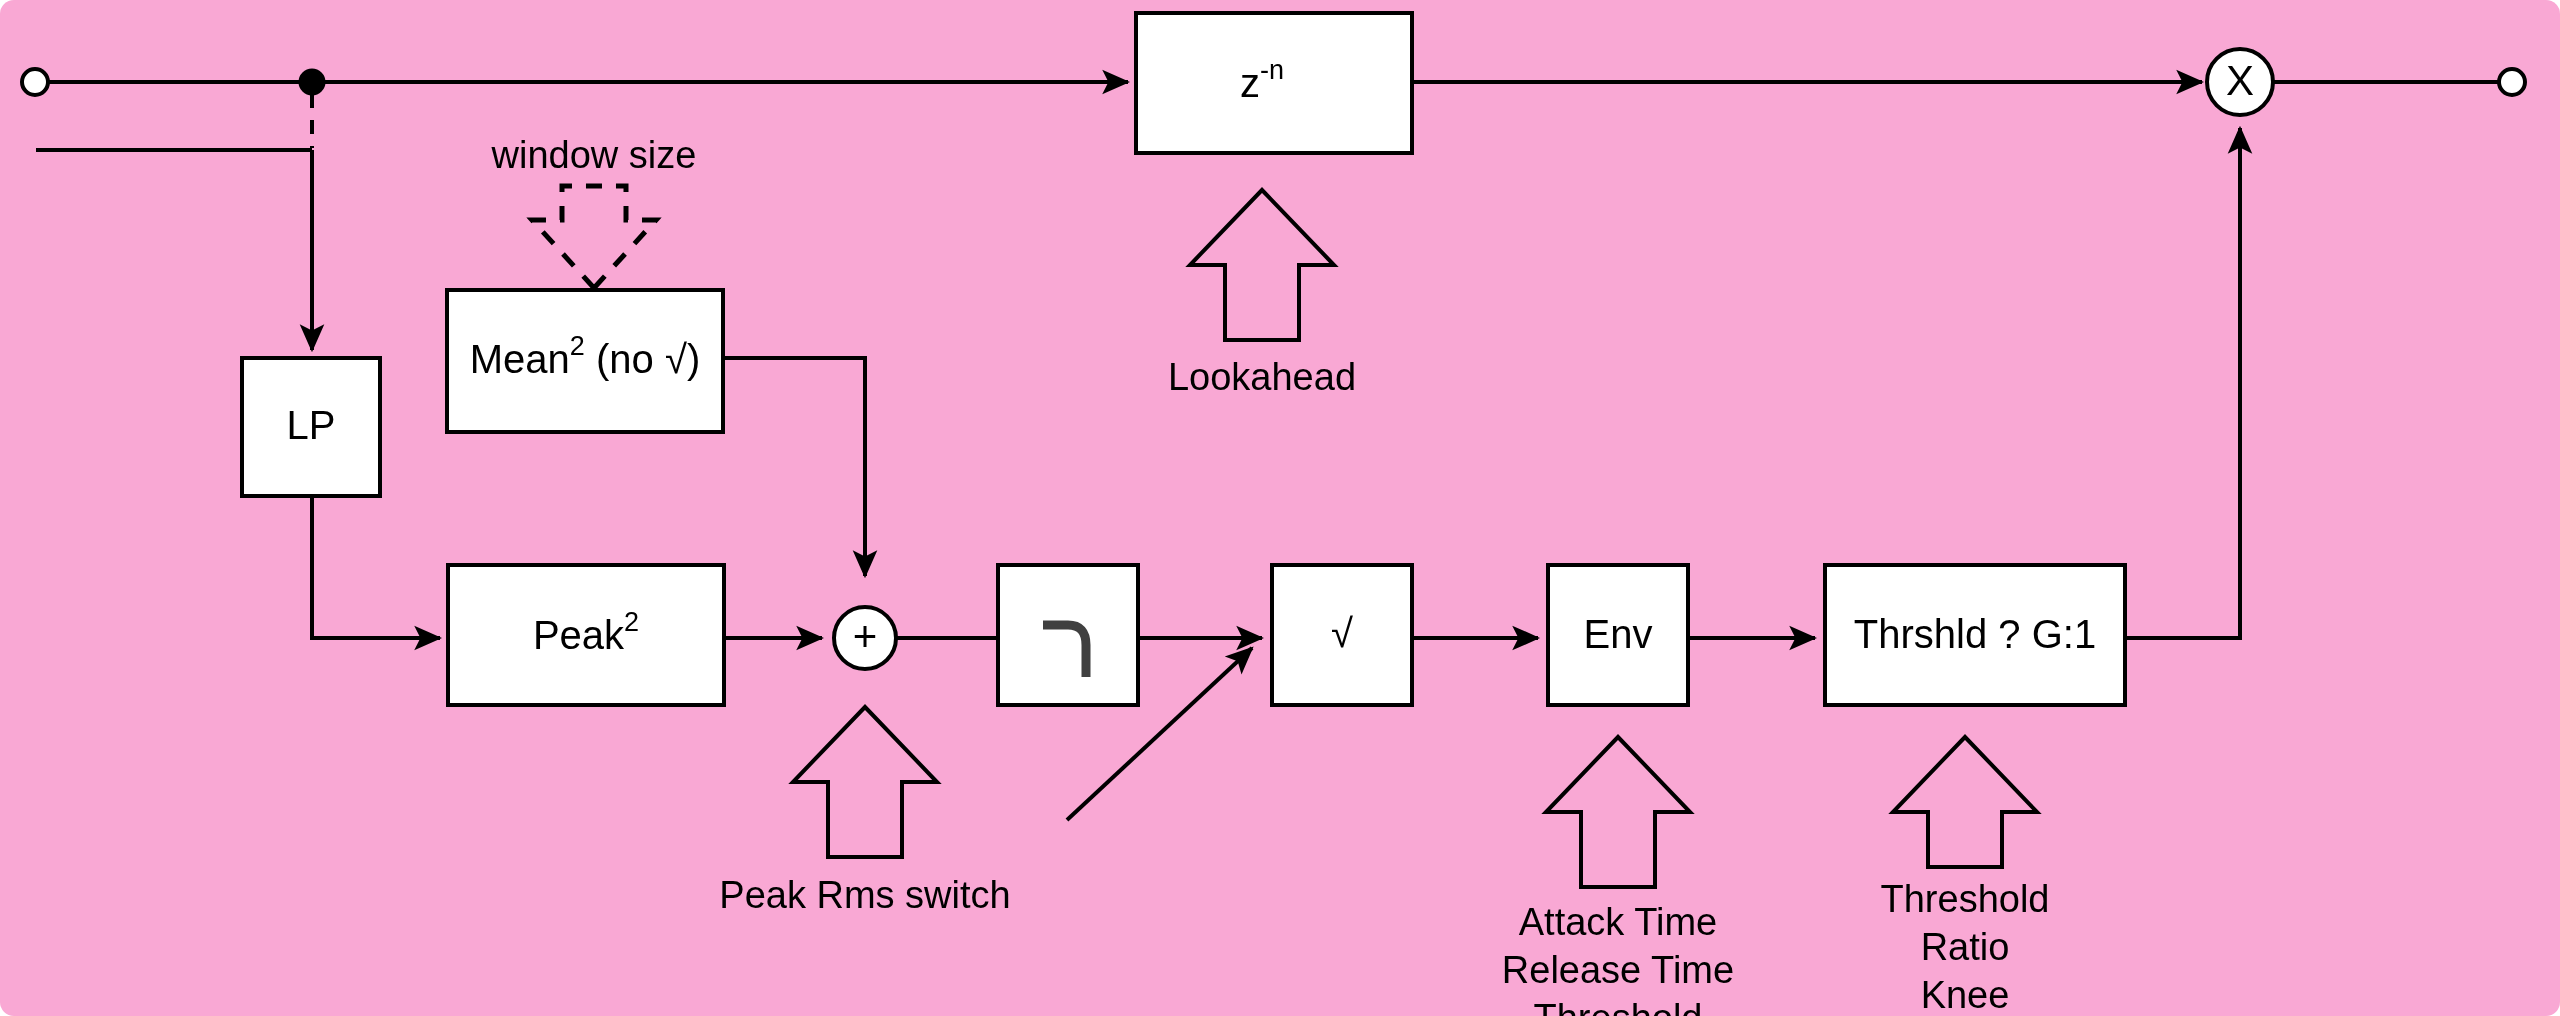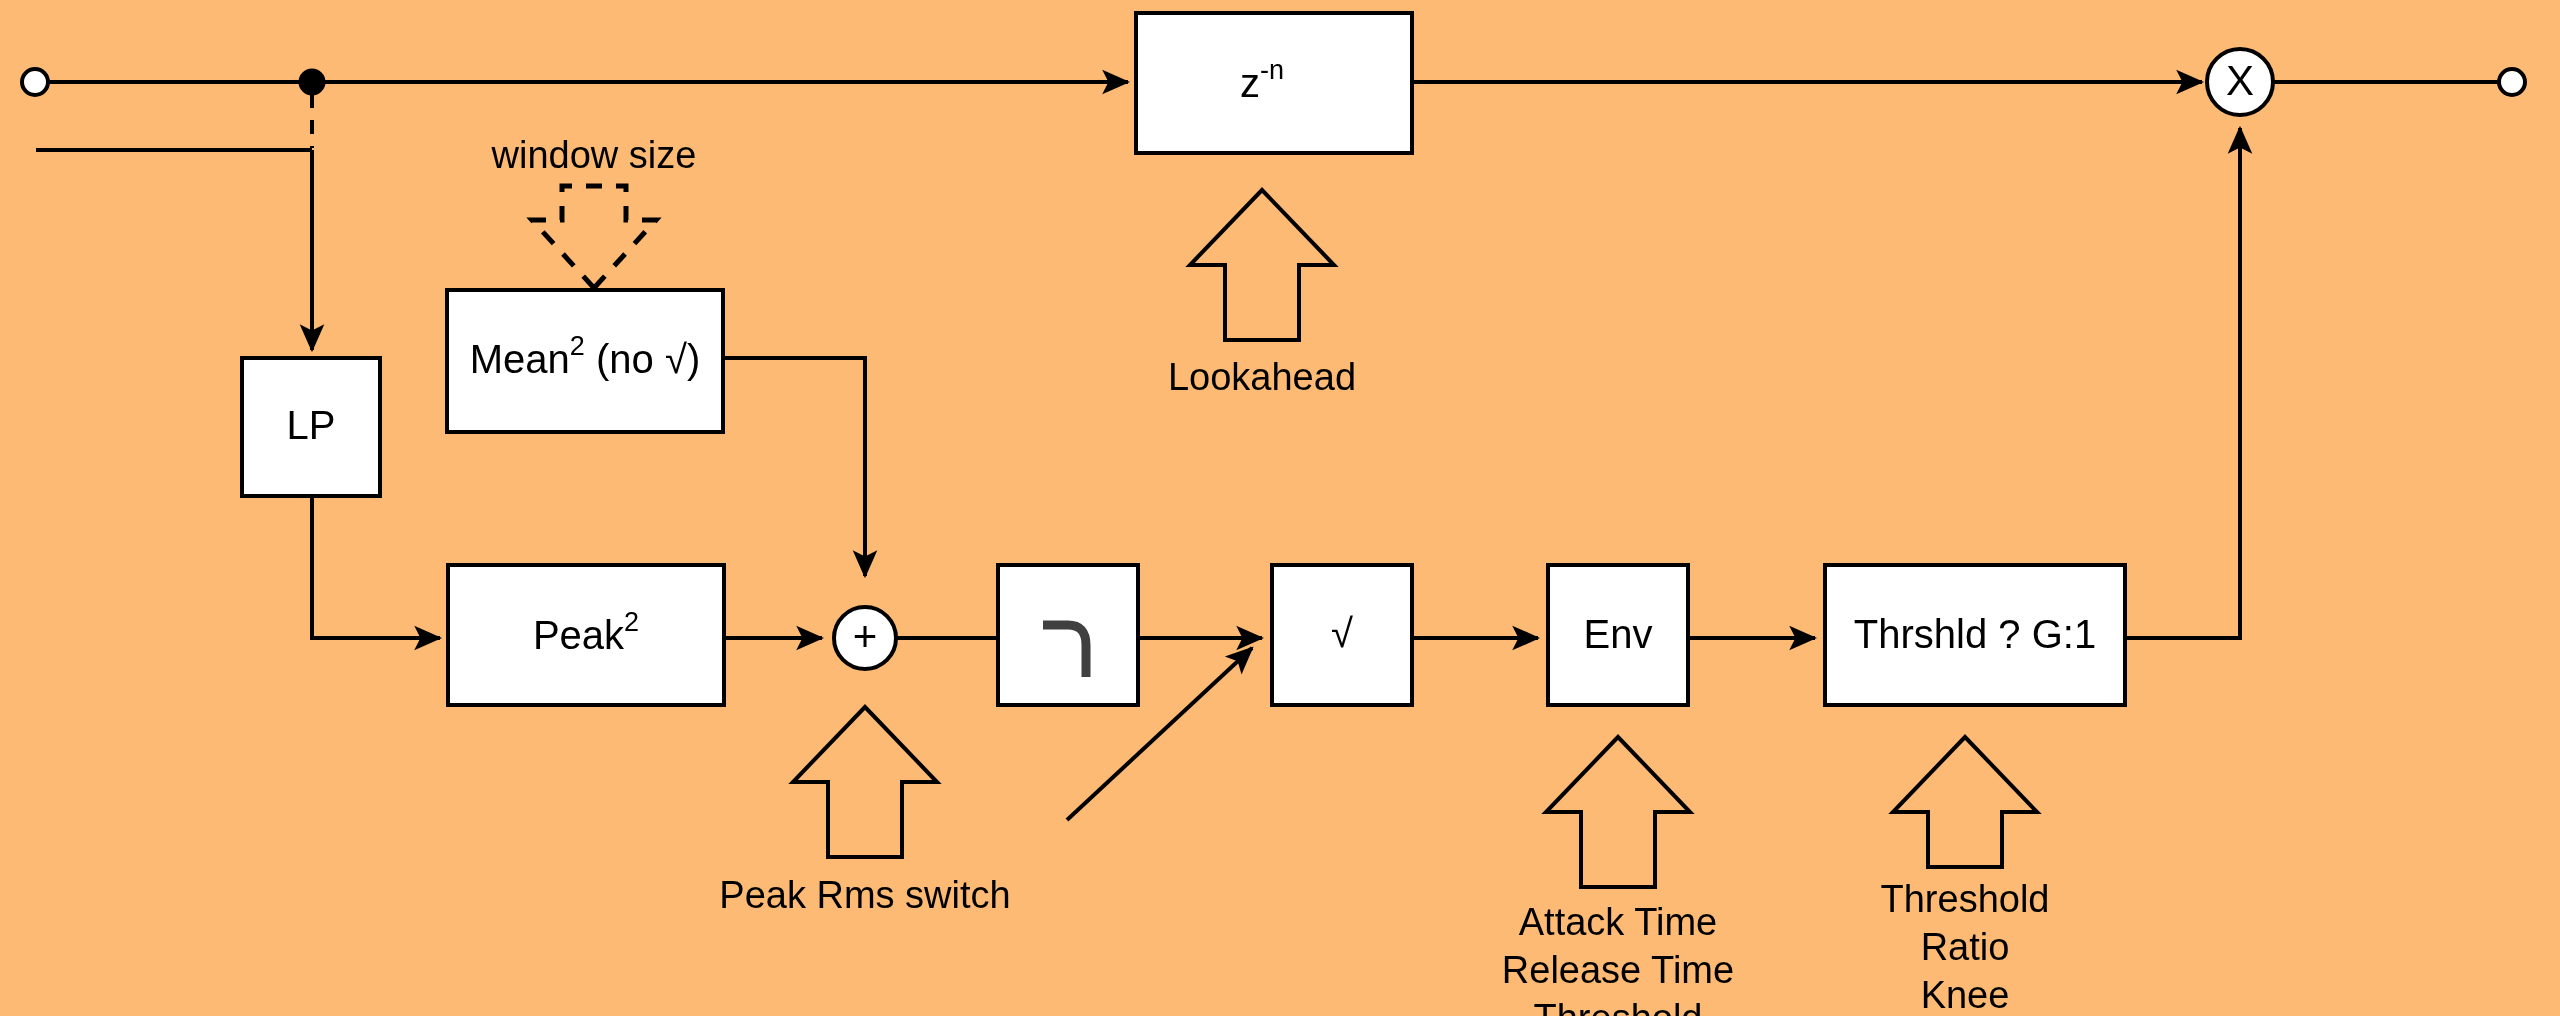--- a/index.html
+++ b/index.html
@@ -9,22 +9,23 @@
     background: #ffffff;
   }
   body {
     font-family: "Liberation Sans", sans-serif;
     color: #000000;
   }
   #diagram-root {
     position: relative;
     width: 2560px;
     height: 1016px;
-    background: #fdba74;
+    background: #f9a8d4;
     overflow: hidden;
+    border-radius: 14px;
   }
   svg#flow-svg {
     position: absolute;
     left: 0;
     top: 0;
     width: 2560px;
     height: 1016px;
     display: block;
   }
   .node-box {

